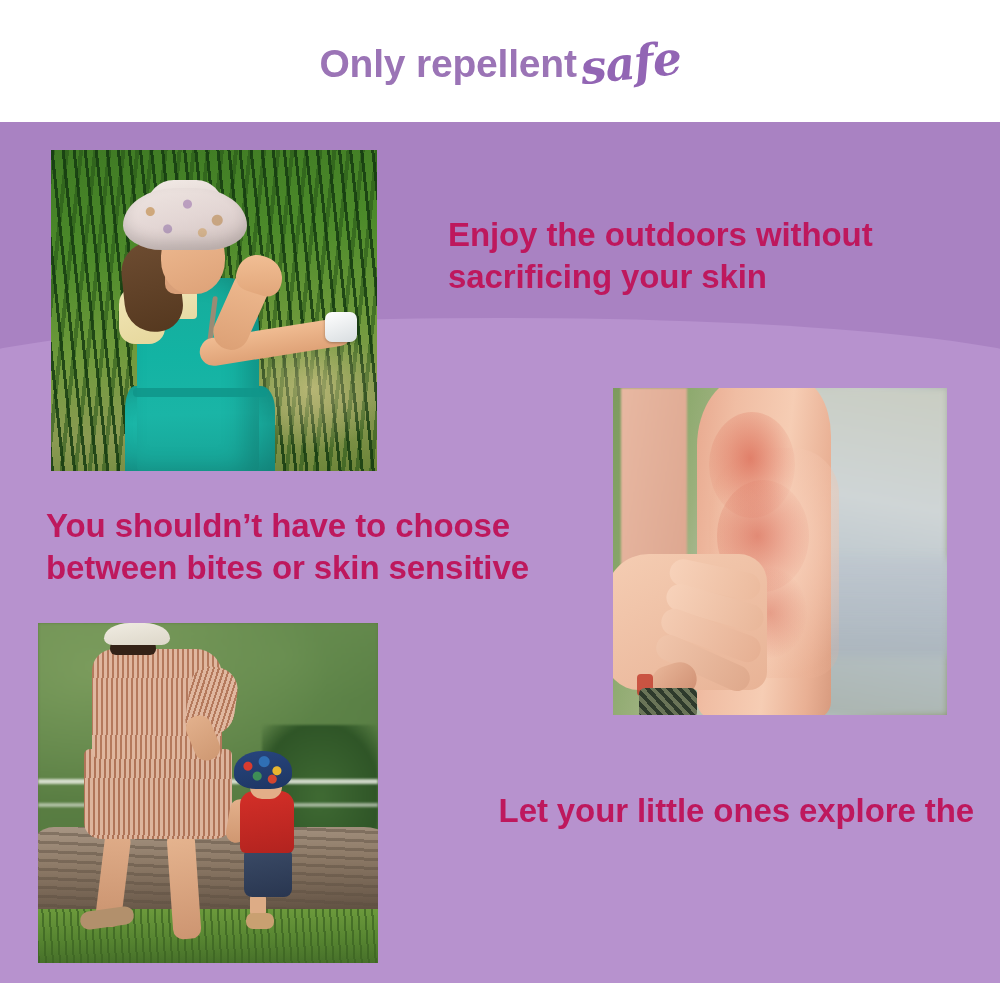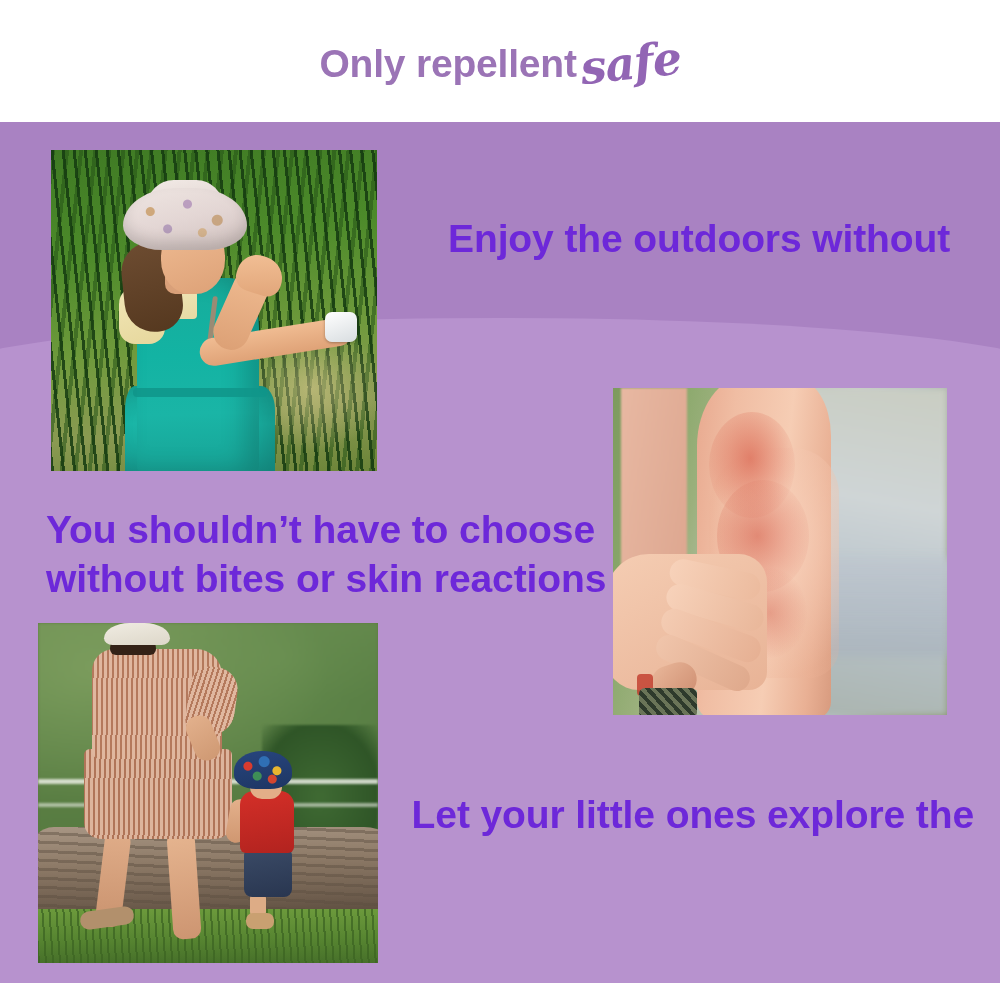--- a/index.html
+++ b/index.html
@@ -388,23 +388,23 @@
     background:#ddac86; border-radius:7px;
   }
   #photo-family .k-shoe {
     left:208px; top:290px; width:28px; height:16px;
     background:#c9a071; border-radius:7px;
   }
 
   
   .copy {
     position:absolute;
-    color:#6d28d9;
+    color:#be185d;
     font-weight:bold;
-    font-size:39px;
+    font-size:33px;
     line-height:1.26;
     letter-spacing:-0.1px;
   }
   #copy-outdoors { left:448px; top:214px; width:500px; text-align:left; }
   #copy-choose   { left:46px;  top:505px; width:560px; text-align:left; }
   #copy-little   { left:432px; top:790px; width:540px; text-align:left; }
   .copy .line { display:block; white-space:nowrap; }
   #copy-little .line { text-align:right; }
   #copy-little { left:408px; width:566px; }
 </style>
@@ -484,25 +484,26 @@
     <div class="layer k-leg"></div>
     <div class="layer k-shoe"></div>
     <div class="layer k-shorts"></div>
     <div class="layer k-shirt"></div>
     <div class="layer k-head"></div>
     <div class="layer k-hat"></div>
   </div>
 
   <div class="copy" id="copy-outdoors">
     <span class="line">Enjoy the outdoors without</span>
+    <span class="line">sacrificing your skin</span>
   </div>
 
   <div class="copy" id="copy-choose">
     <span class="line">You shouldn’t have to choose</span>
-    <span class="line">without bites or skin reactions</span>
+    <span class="line">between bites or skin sensitive</span>
   </div>
 
   <div class="copy" id="copy-little">
     <span class="line">Let your little ones explore the</span>
   </div>
 
   <div class="footer-band"></div>
 
 </div>
 

